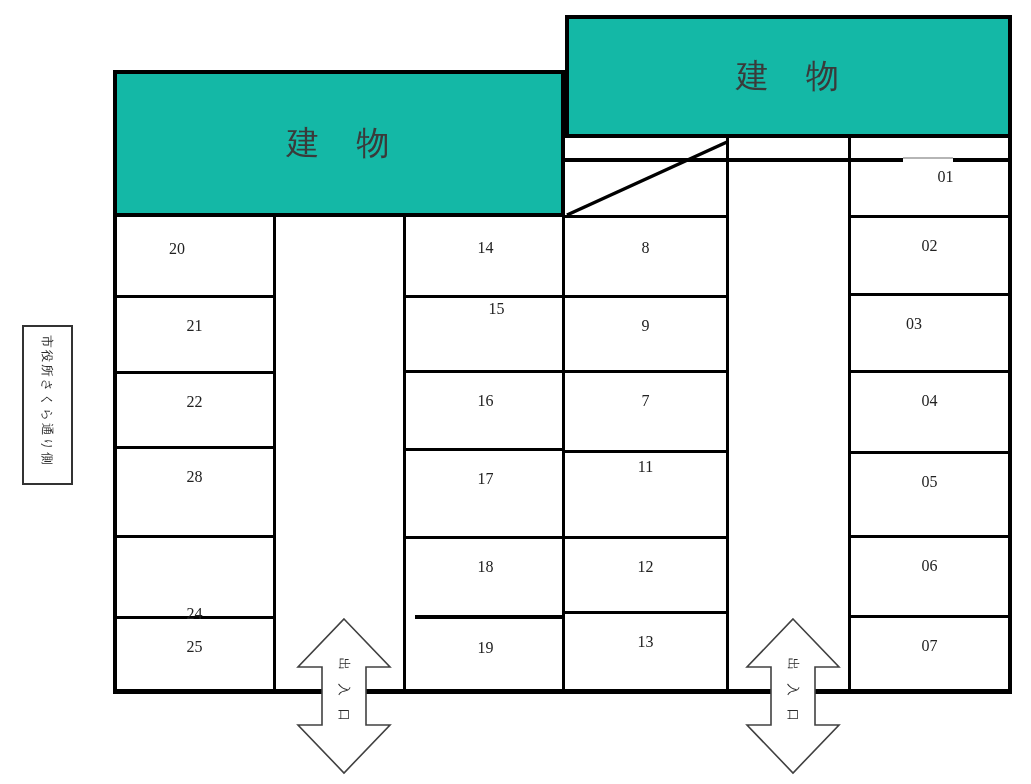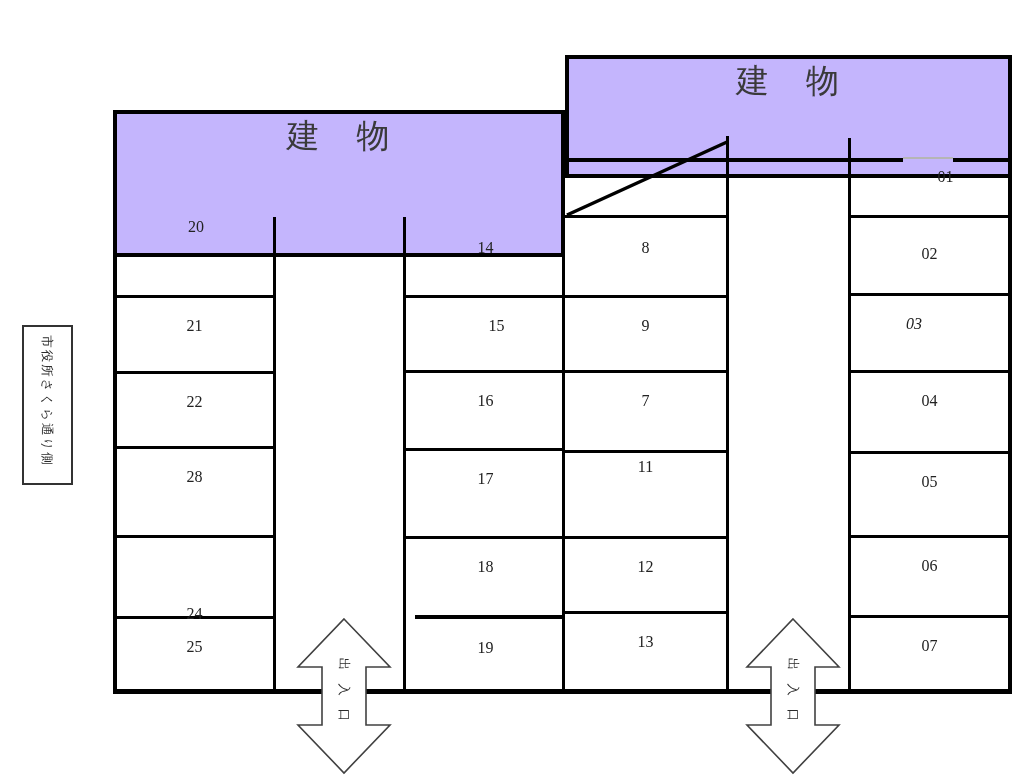--- a/index.html
+++ b/index.html
@@ -1,21 +1,21 @@
 <!DOCTYPE html>
 <html><head>
 <meta charset="utf-8">
 <style>
   html,body{margin:0;padding:0;background:#fff;}
   .canvas{
     position:relative;width:1031px;height:784px;background:#ffffff;overflow:hidden;
     font-family:"Liberation Serif","DejaVu Serif",serif;color:#1f1f1f;
   }
-  .building{position:absolute;border:4px solid #000;background:#c4b5fd;box-sizing:border-box;
-    display:flex;justify-content:center;margin-top:40px;}
+  .building{position:absolute;border:4px solid #000;background:#14b8a6;box-sizing:border-box;
+    display:flex;align-items:center;justify-content:center;}
   .building-left{left:113px;top:70px;width:452px;height:147px;}
   .building-right{left:565px;top:15px;width:447px;height:123px;}
   .building-label{font-size:33px;color:#3a3a3a;letter-spacing:2px;white-space:pre;}
   .ln{position:absolute;background:#000;display:block;}
   .ln-gray{position:absolute;background:#b5b5b5;display:block;}
   .space{position:absolute;box-sizing:border-box;display:flex;justify-content:center;
     align-items:flex-start;font-size:16px;color:#222;}
   .svg-overlay{position:absolute;left:0;top:0;pointer-events:none;}
   .side-box{position:absolute;left:22px;top:325px;width:51px;height:160px;border:2px solid #333;
     box-sizing:border-box;background:#fff;}
@@ -76,41 +76,41 @@
 
   <i class="ln" style="left:113px;top:689px;width:899px;height:5px;"></i>
 
   <svg class="svg-overlay" width="1031" height="784" viewBox="0 0 1031 784">
     <line x1="567" y1="215" x2="727" y2="142" stroke="#000" stroke-width="3.5"></line>
     <path d="M 344 619 L 390 667 L 366 667 L 366 725 L 390 725 L 344 773 L 298 725 L 322 725 L 322 667 L 298 667 Z" fill="#ffffff" stroke="#414141" stroke-width="1.6"></path>
     <path d="M 793 619 L 839 667 L 815 667 L 815 725 L 839 725 L 793 773 L 747 725 L 771 725 L 771 667 L 747 667 Z" fill="#ffffff" stroke="#414141" stroke-width="1.6"></path>
   </svg>
 
   <div id="spaces">
-      <div class="space" style="left: 124px; top: 218px; width: 144px; height: 77px; ">20</div>
+      <div class="space" style="left: 105px; top: 218px; width: 144px; height: 77px; padding-top: 22px;">20</div>
       <div class="space" style="left: 113px; top: 295px; width: 163px; height: 76px; padding-top: 22px;">21</div>
       <div class="space" style="left: 113px; top: 371px; width: 163px; height: 75px; padding-top: 22px;">22</div>
       <div class="space" style="left: 113px; top: 446px; width: 163px; height: 89px; padding-top: 22px;">28</div>
       <div class="space" style="left: 113px; top: 535px; width: 163px; height: 81px; padding-top: 22px; margin-top: 48px;">24</div>
       <div class="space" style="left: 113px; top: 616px; width: 163px; height: 74px; padding-top: 22px;">25</div>
       <div class="space" style="left: 406px; top: 217px; width: 159px; height: 78px; padding-top: 22px;">14</div>
-      <div class="space" style="left: 406px; top: 295px; width: 181px; height: 75px; padding-top: 22px; border-radius: 6px;">15</div>
+      <div class="space" style="left: 406px; top: 295px; width: 181px; height: 75px; padding-top: 5px; border-radius: 6px;">15</div>
       <div class="space" style="left: 406px; top: 370px; width: 159px; height: 78px; padding-top: 22px;">16</div>
       <div class="space" style="left: 406px; top: 448px; width: 159px; height: 88px; padding-top: 22px;">17</div>
       <div class="space" style="left: 406px; top: 536px; width: 159px; height: 81px; padding-top: 22px;">18</div>
       <div class="space" style="left: 406px; top: 617px; width: 159px; height: 73px; padding-top: 22px;">19</div>
       <div class="space" style="left: 565px; top: 217px; width: 161px; height: 78px; padding-top: 22px;">8</div>
       <div class="space" style="left: 565px; top: 295px; width: 161px; height: 75px; padding-top: 22px;">9</div>
       <div class="space" style="left: 565px; top: 370px; width: 161px; height: 80px; padding-top: 22px;">7</div>
       <div class="space" style="left: 565px; top: 450px; width: 161px; height: 86px; padding-top: 8px;">11</div>
       <div class="space" style="left: 565px; top: 536px; width: 161px; height: 75px; padding-top: 22px;">12</div>
       <div class="space" style="left: 565px; top: 611px; width: 161px; height: 79px; padding-top: 22px;">13</div>
       <div class="space" style="left: 851px; top: 162px; width: 189px; height: 53px; padding-top: 6px;">01</div>
-      <div class="space" style="left: 851px; top: 215px; width: 157px; height: 78px; padding-top: 30px;">02</div>
-      <div class="space" style="left: 851px; top: 293px; width: 126px; height: 77px; padding-top: 22px; font-style: italic;">03</div>
+      <div class="space" style="left: 851px; top: 215px; width: 157px; height: 78px; padding-top: 22px;">02</div>
+      <div class="space" style="left: 851px; top: 293px; width: 126px; height: 77px; padding-top: 22px;">03</div>
       <div class="space" style="left: 851px; top: 370px; width: 157px; height: 81px; padding-top: 22px;">04</div>
       <div class="space" style="left: 851px; top: 451px; width: 157px; height: 84px; padding-top: 22px;">05</div>
       <div class="space" style="left: 851px; top: 535px; width: 157px; height: 80px; padding-top: 22px;">06</div>
       <div class="space" style="left: 851px; top: 615px; width: 157px; height: 75px; padding-top: 22px;">07</div>
     </div>
 
   <div class="side-box">
     <div class="side-box-text">市役所さくら通り側</div>
   </div>
 

